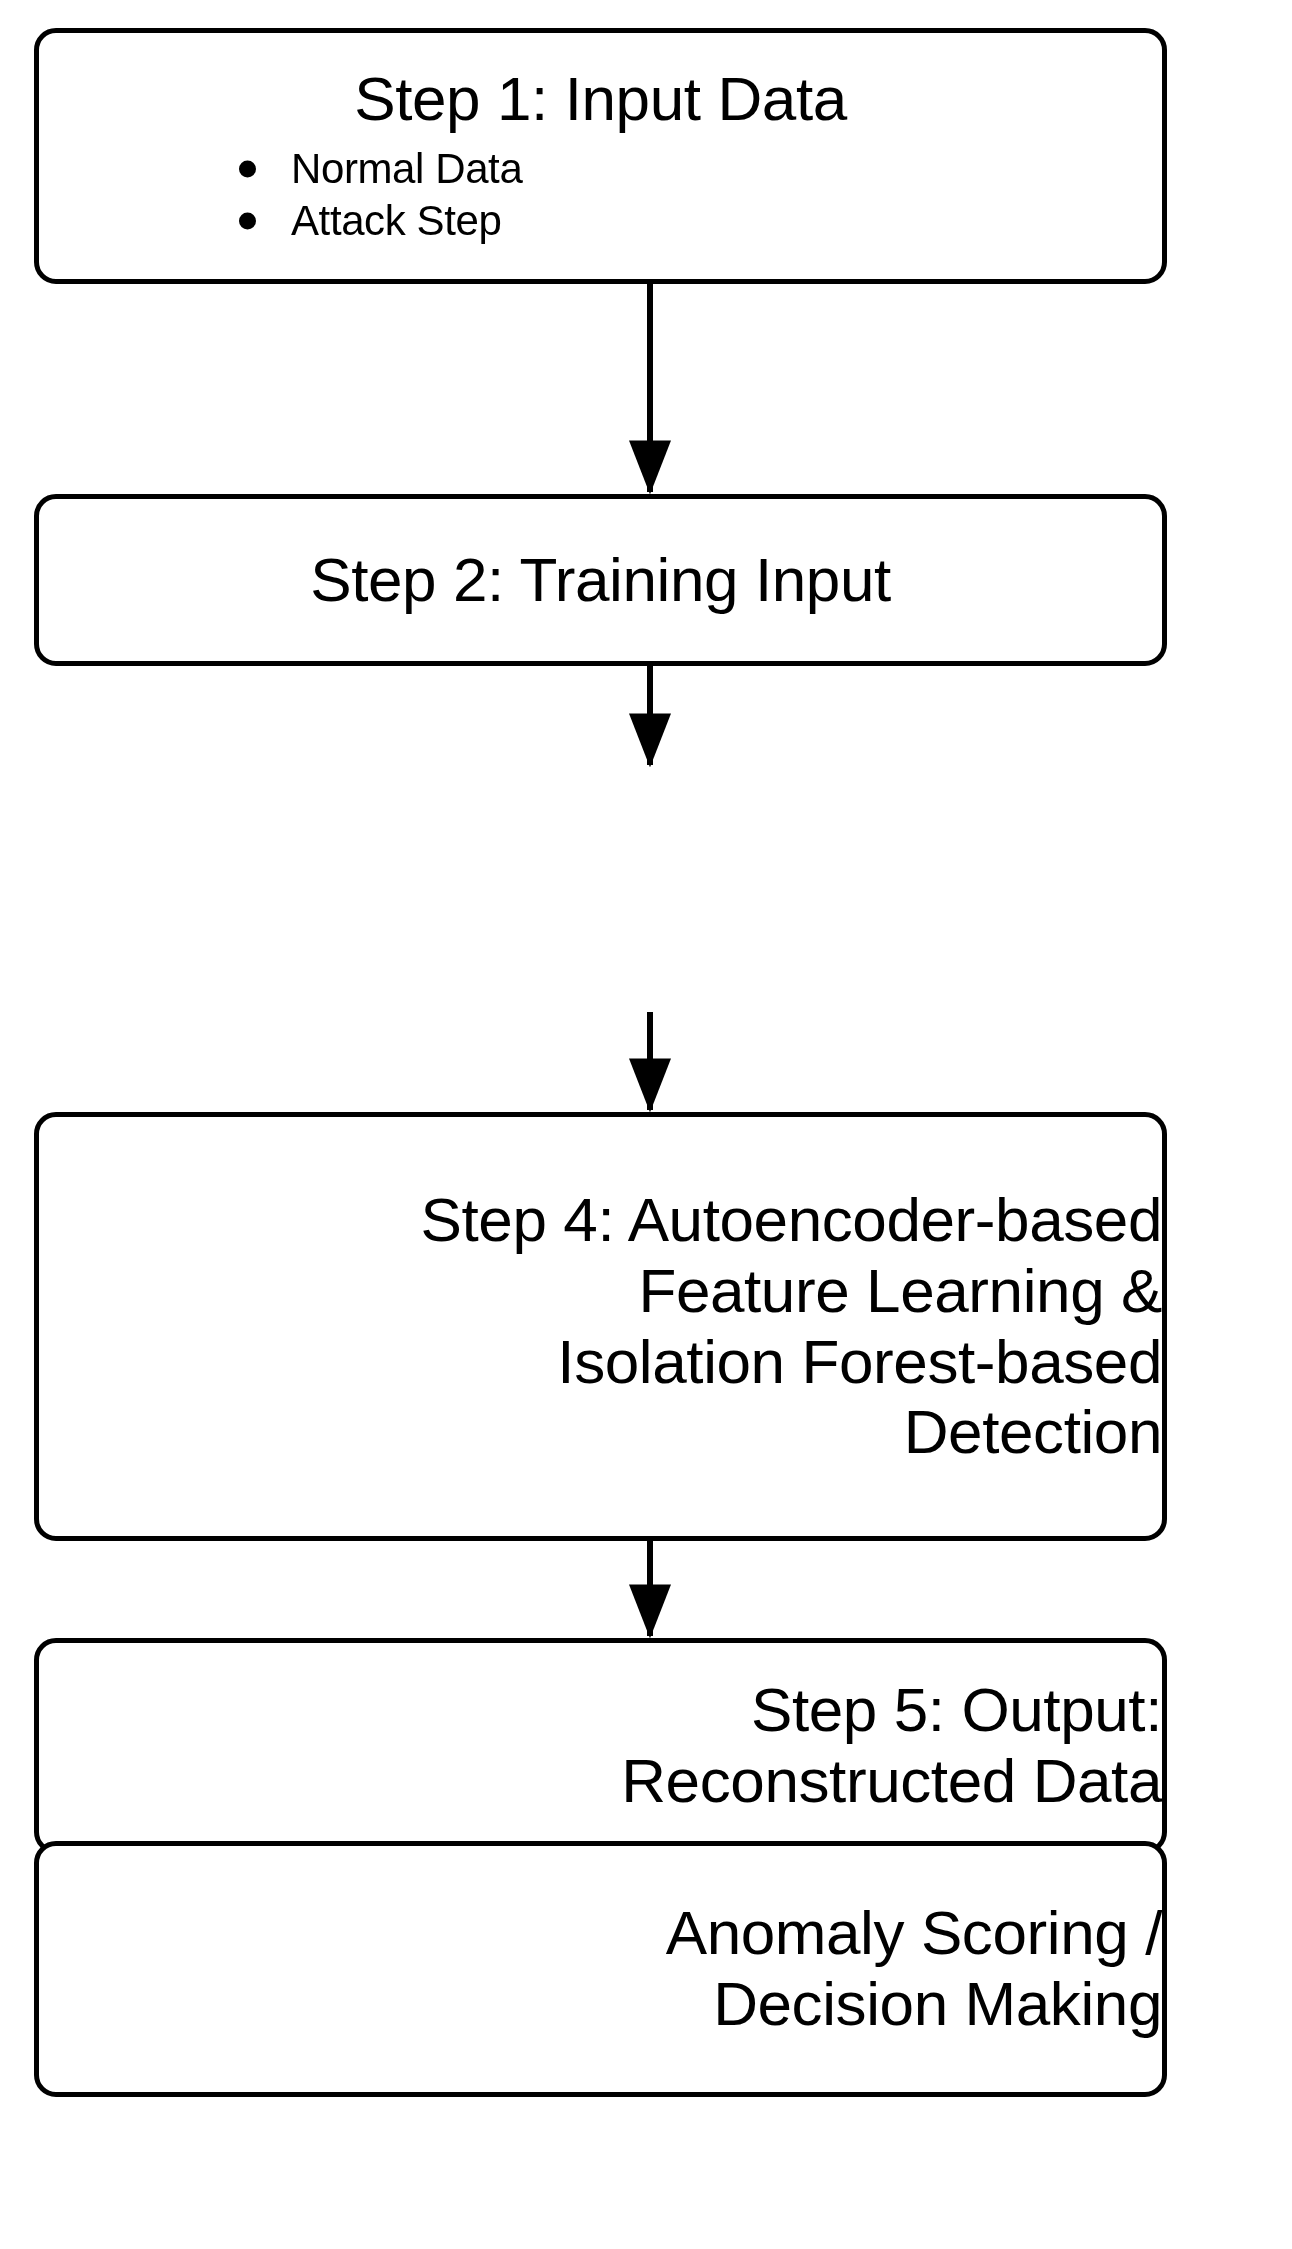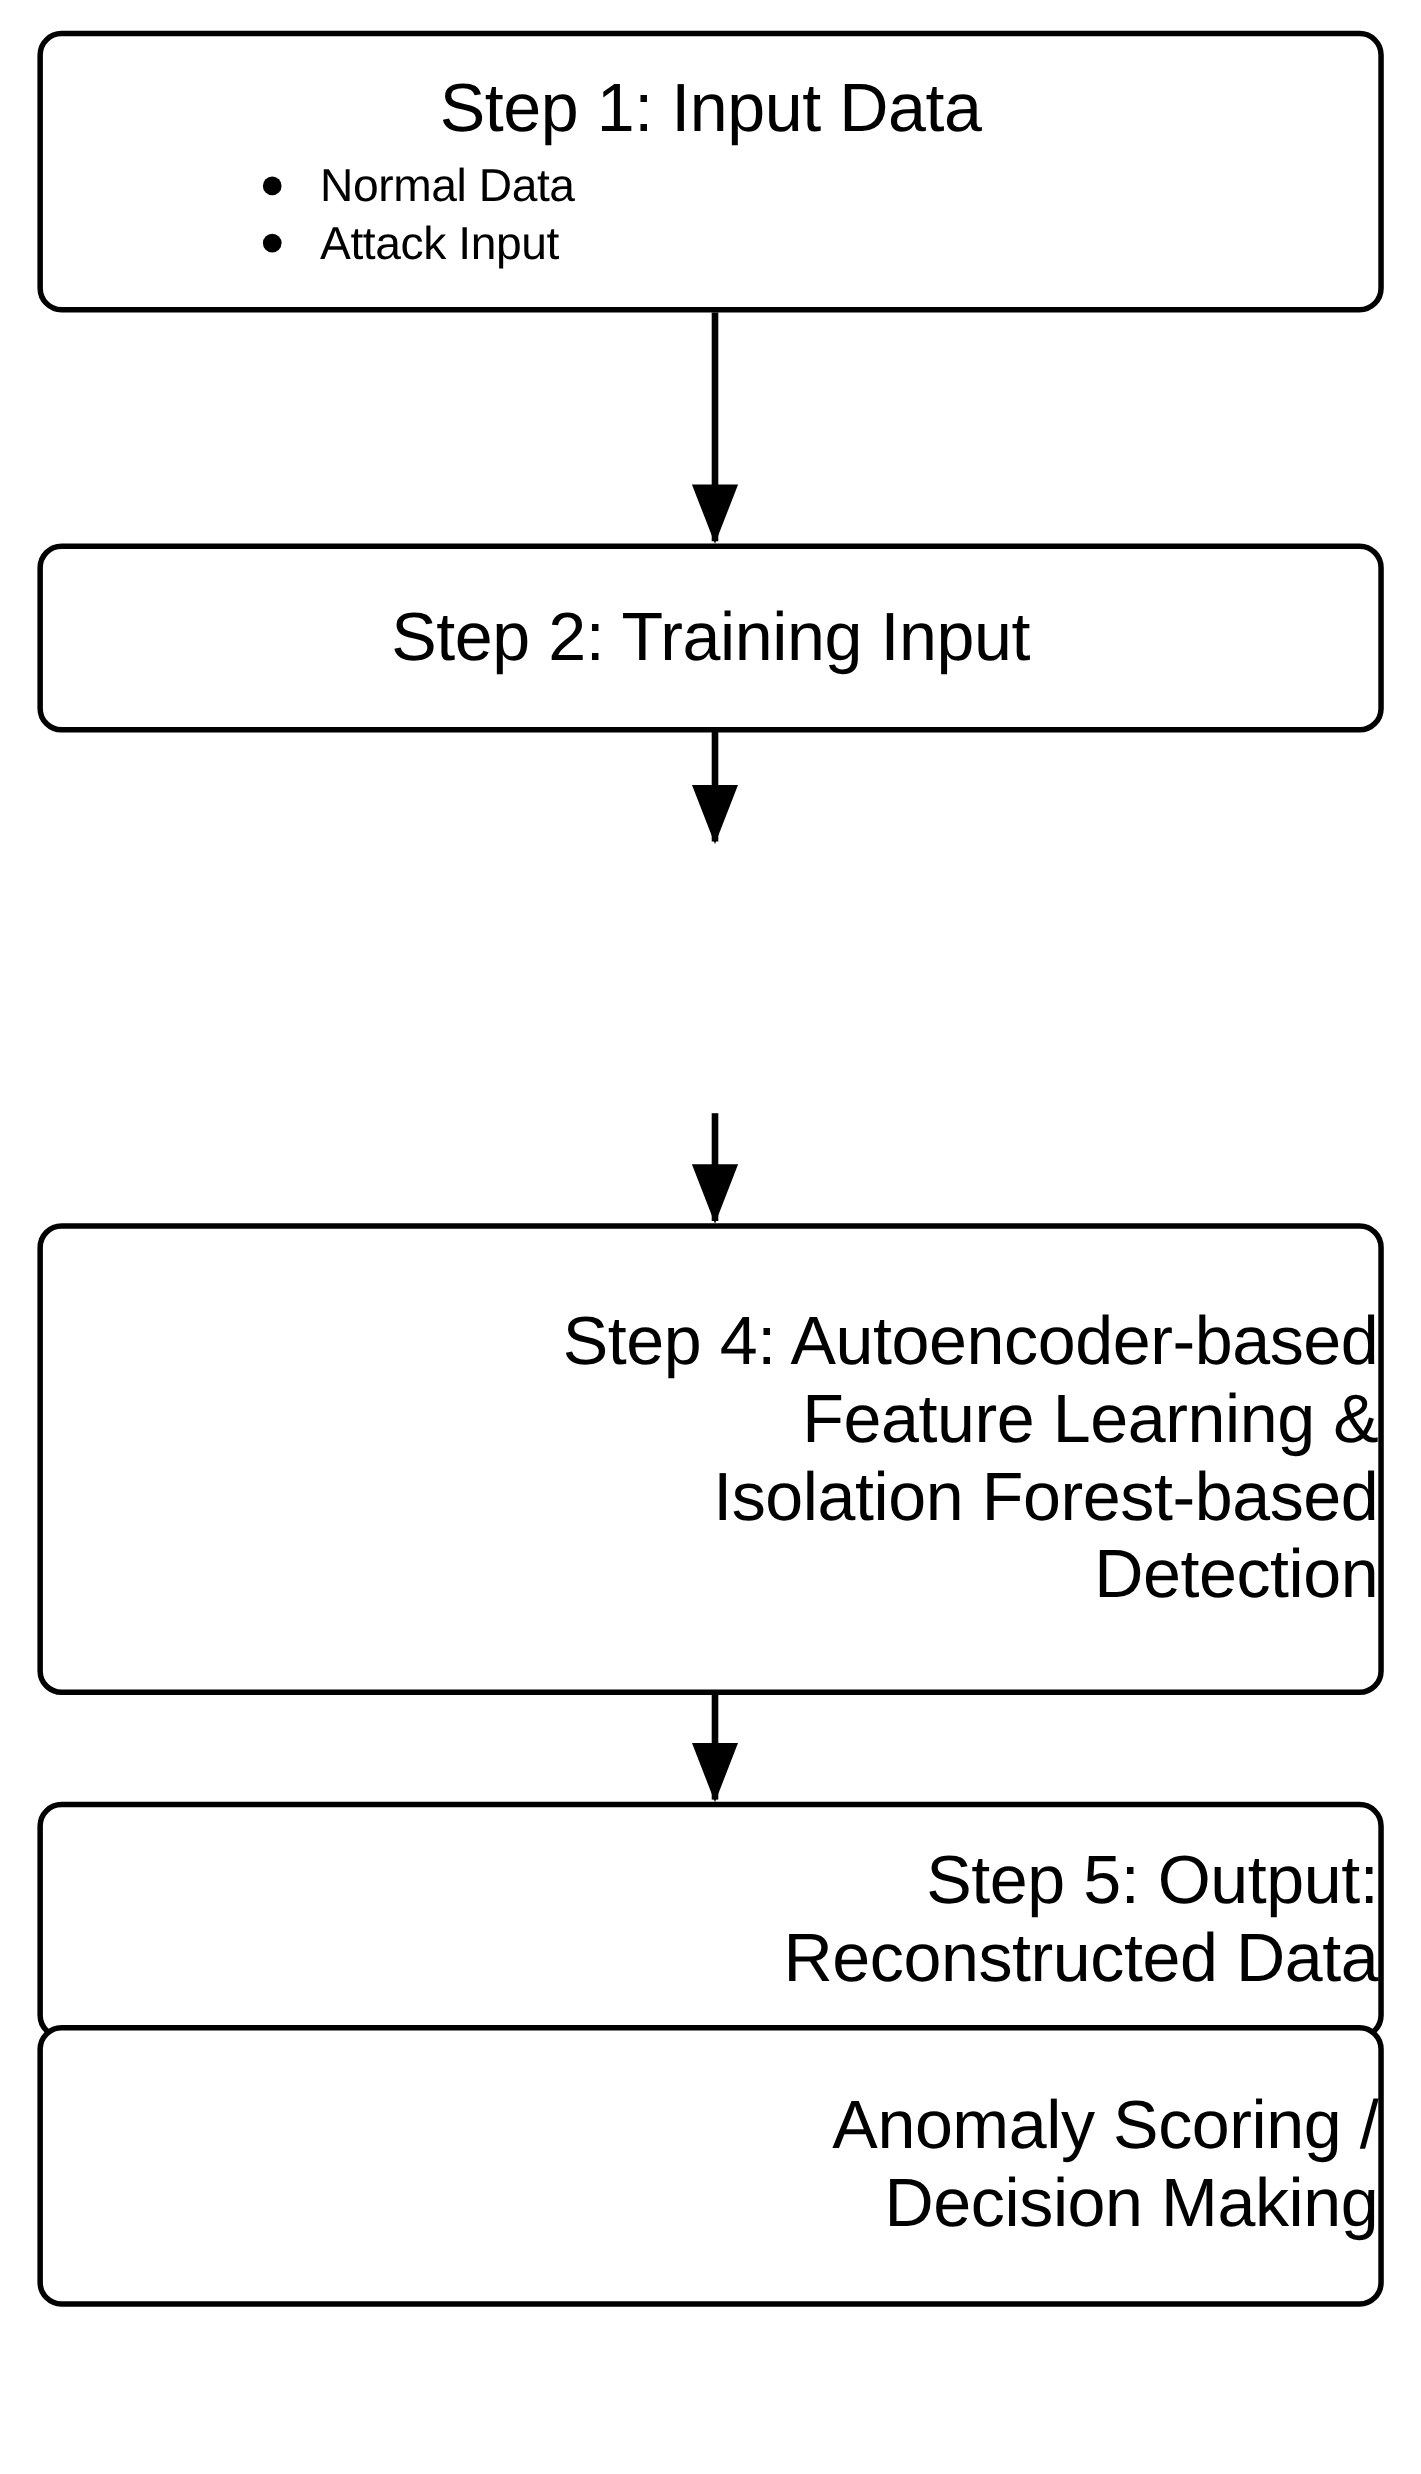--- a/index.html
+++ b/index.html
@@ -18,21 +18,21 @@
   .flow {
     position: absolute;
     left: 0;
     top: 0;
     width: 1292px;
     height: 2249px;
   }
   .node {
     position: absolute;
     left: 34px;
-    width: 1224px;
+    width: 1133px;
     box-sizing: border-box;
     border: 5px solid #000000;
     border-radius: 22px;
     background: #ffffff;
     display: flex;
     flex-direction: column;
     justify-content: center;
   }
   .node-text {
     color: #000000;
@@ -111,21 +111,21 @@
 
     <div class="node align-center" style="top:28px; height:256px;">
       <div class="n1-title">Step 1: Input Data</div>
       <ul class="bullets">
         <li>
           <span class="dot"></span>
           <span>Normal Data</span>
         </li>
         <li>
           <span class="dot"></span>
-          <span>Attack Input</span>
+          <span>Attack Step</span>
         </li>
       </ul>
     </div>
 
     <div class="node align-center" style="top:494px; height:172px;">
       <div class="node-text">Step 2: Training Input</div>
     </div>
 
 
     <div class="node align-left" style="top:1112px; height:429px;">

